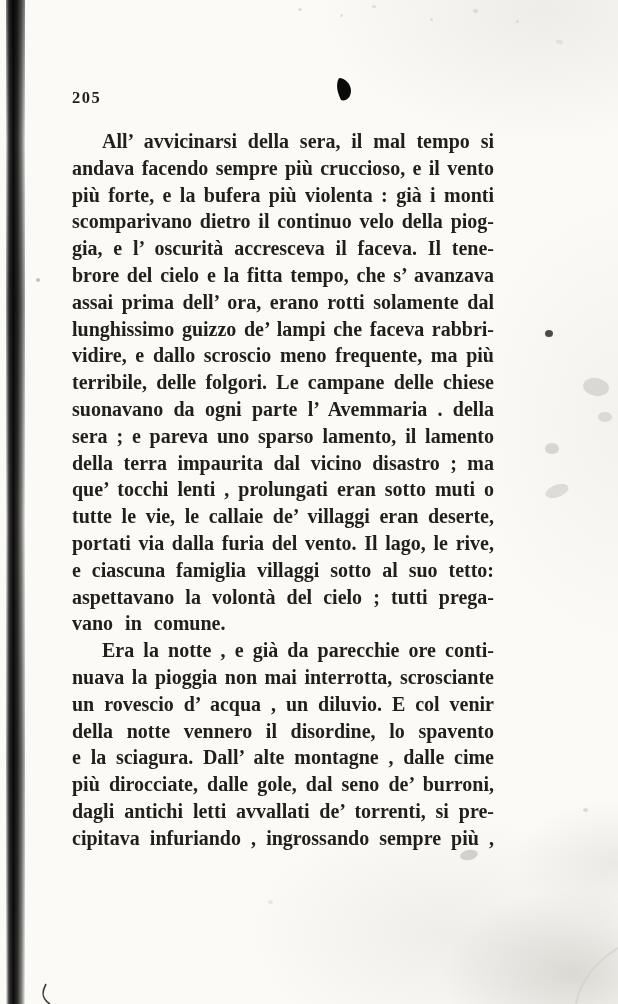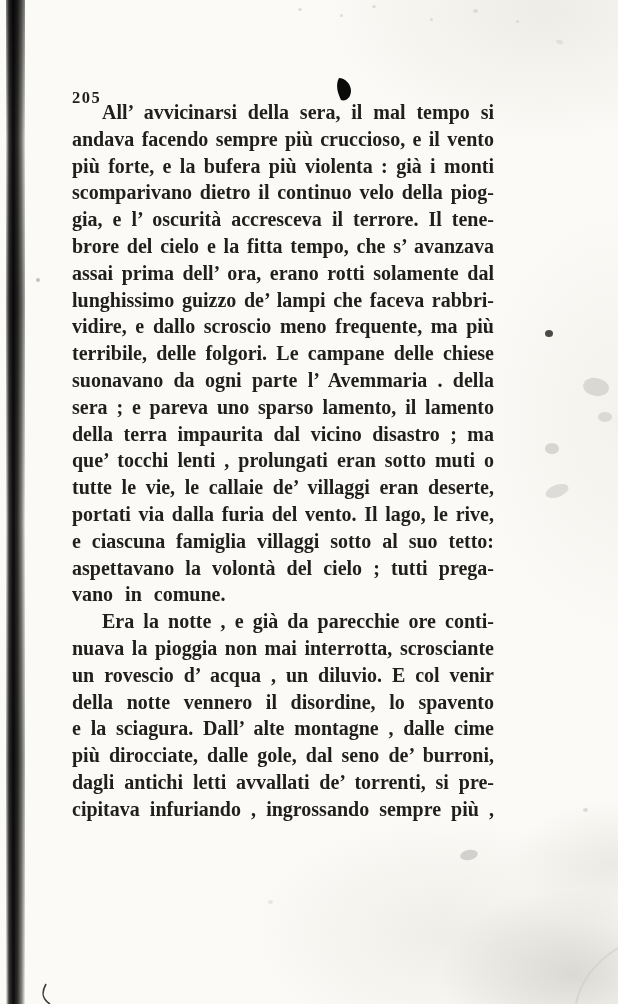--- a/index.html
+++ b/index.html
@@ -29,21 +29,21 @@
   }
   .spine::after {
     content:""; position:absolute; inset:0;
     background:linear-gradient(180deg, rgba(0,0,0,0.45) 0%, rgba(0,0,0,0.10) 14%, rgba(0,0,0,0.32) 30%, rgba(0,0,0,0.06) 52%, rgba(0,0,0,0.26) 76%, rgba(0,0,0,0.04) 100%);
   }
   .pagenum {
     position:absolute; left:72px; top:88px; width:422px;
     text-align:left; font-weight:bold; font-size:16.5px; letter-spacing:1.5px;
   }
   .text-block {
-    position:absolute; left:72px; top:99px; width:422px;
+    position:absolute; left:72px; top:128px; width:422px;
     font-size:20px; font-weight:bold; line-height:26.8px;
   }
   .line { height:26.8px; overflow:hidden; word-spacing:0.04em; }
   .line.just { text-align:justify; text-align-last:justify; }
   .line.indent { text-indent:30px; }
   .line.plain { word-spacing:7px; }
   .inkblot { position:absolute; left:330px; top:76px; }
   .curl { position:absolute; left:0; top:0; pointer-events:none; }
   .speck { position:absolute; pointer-events:none; }
 </style>
@@ -58,21 +58,21 @@
 
   <svg class="inkblot" width="26" height="30" viewBox="0 0 26 30" style="left: 330px; top: 76px;">
     <path d="M9,2 C15,2 21,8 21,15 C21,21 16,26 11,24 C8,18 5,9 9,2 Z" fill="#0a0a0a"></path>
   </svg>
 
   <div class="text-block">
       <div class="line just indent">All’ avvicinarsi della sera, il mal tempo si</div>
       <div class="line just">andava facendo sempre più cruccioso, e il vento</div>
       <div class="line just">più forte, e la bufera più violenta : già i monti</div>
       <div class="line just">scomparivano dietro il continuo velo della piog-</div>
-      <div class="line just">gia, e l’ oscurità accresceva il terrore. Il tene-</div>
+      <div class="line just">gia, e l’ oscurità accresceva il faceva. Il tene-</div>
       <div class="line just">brore del cielo e la fitta tempo, che s’ avanzava</div>
       <div class="line just">assai prima dell’ ora, erano rotti solamente dal</div>
       <div class="line just">lunghissimo guizzo de’ lampi che faceva rabbri-</div>
       <div class="line just">vidire, e dallo scroscio meno frequente, ma più</div>
       <div class="line just">terribile, delle folgori. Le campane delle chiese</div>
       <div class="line just">suonavano da ogni parte l’ Avemmaria . della</div>
       <div class="line just">sera ; e pareva uno sparso lamento, il lamento</div>
       <div class="line just">della terra impaurita dal vicino disastro ; ma</div>
       <div class="line just">que’ tocchi lenti , prolungati eran sotto muti o</div>
       <div class="line just">tutte le vie, le callaie de’ villaggi eran deserte,</div>

